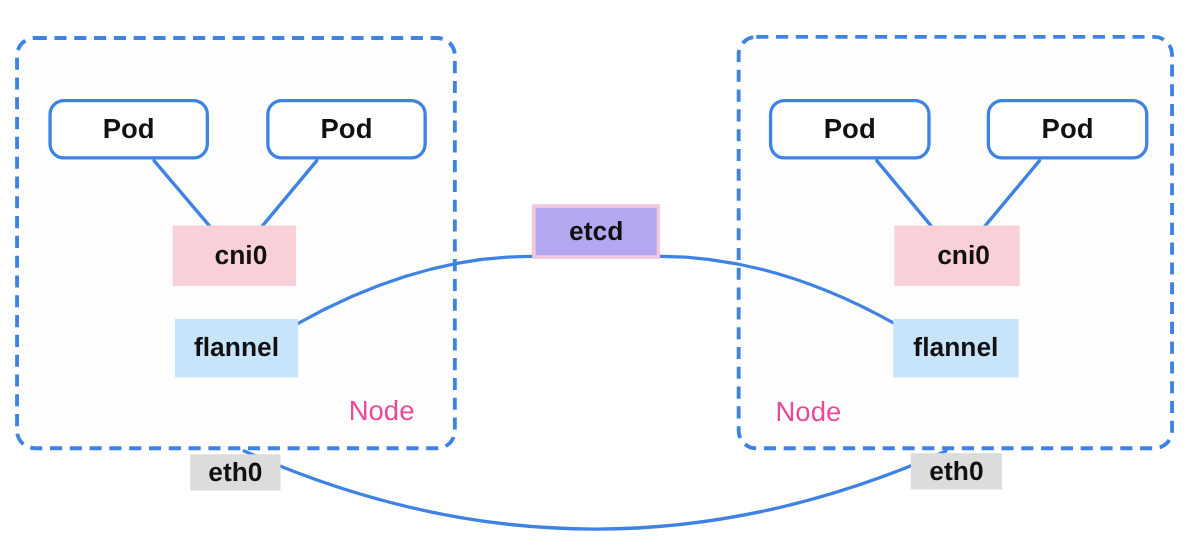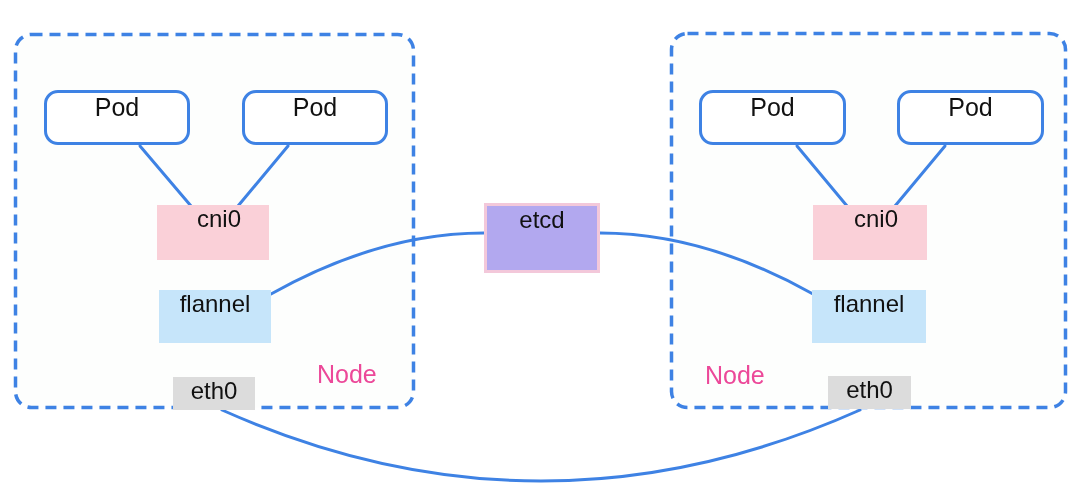--- a/index.html
+++ b/index.html
@@ -19,34 +19,35 @@
     stroke-dasharray:11 7;
   }
   .conn{
     fill:none;
     stroke:var(--line-blue,#3e82e4);
     stroke-width:3;
     stroke-linecap:round;
   }
   .box{
     position:absolute;
-    display:flex;justify-content:center;
+    display:flex;align-items:center;justify-content:center;
     box-sizing:border-box;
     font-size:24px;color:#111;
     white-space:nowrap;
+    font-weight:bold;
   }
   .pod{
     background:#ffffff;
     border:3px solid var(--line-blue,#3e82e4);
     border-radius:14px;
     font-size:25px;
   }
   .cni{background:var(--cni0-fill,#fad0d8);padding-left:12px;}
   .flannel{background:var(--flannel-fill,#c6e5fa);}
-  .eth{background:var(--eth0-fill,#dcdcdc);}
+  .eth{background:var(--eth0-fill,#dcdcdc);margin-top:36px;}
   .etcd{
     background:var(--etcd-fill,#b2a8ef);
     border:3px solid var(--etcd-border,#f3c8da);
   }
   .nodelabel{
     position:absolute;
     font-size:25px;color:#ec4899;
     white-space:nowrap;
   }
 </style>
@@ -84,21 +85,21 @@
   <div class="box flannel" style="left:159px;top:290px;width:112px;height:53px;">
     <span>flannel</span>
   </div>
   <div class="box eth" style="left:173px;top:377px;width:82px;height:33px;">
     <span>eth0</span>
   </div>
   <div class="nodelabel" style="left:317px;top:360px;">
     <span>Node</span>
   </div>
 
-  <div class="box etcd" style="left:484px;top:203px;width:116px;height:70px;">
+  <div class="box etcd" style="left:484px;top:186px;width:116px;height:49px;">
     <span>etcd</span>
   </div>
 
   <div class="box pod" style="left:699px;top:90px;width:147px;height:55px;">
     <span>Pod</span>
   </div>
   <div class="box pod" style="left:897px;top:90px;width:147px;height:55px;">
     <span>Pod</span>
   </div>
   <div class="box cni" style="left:813px;top:205px;width:114px;height:55px;">

